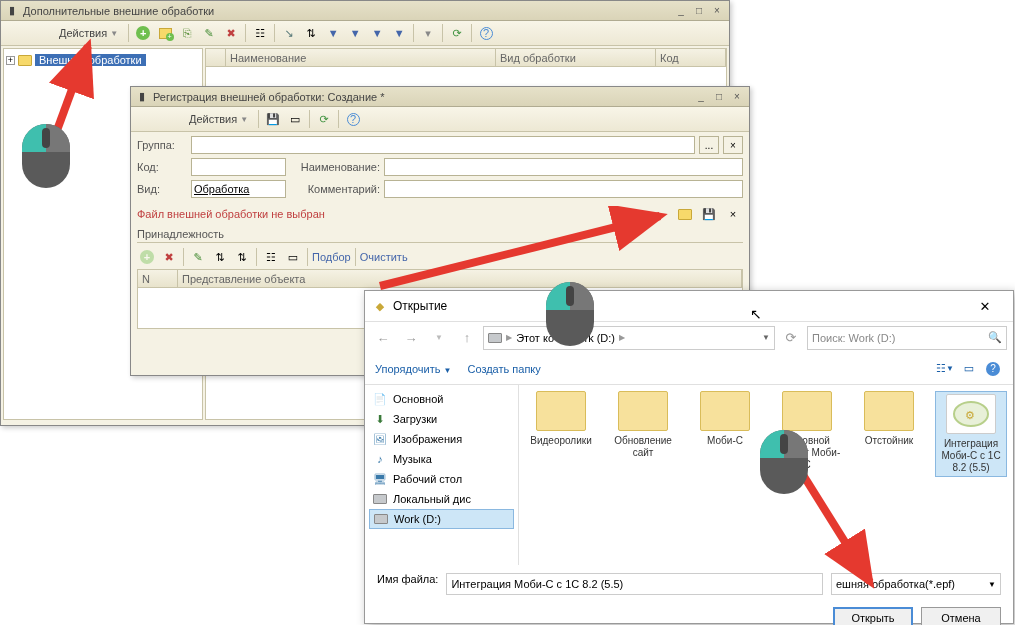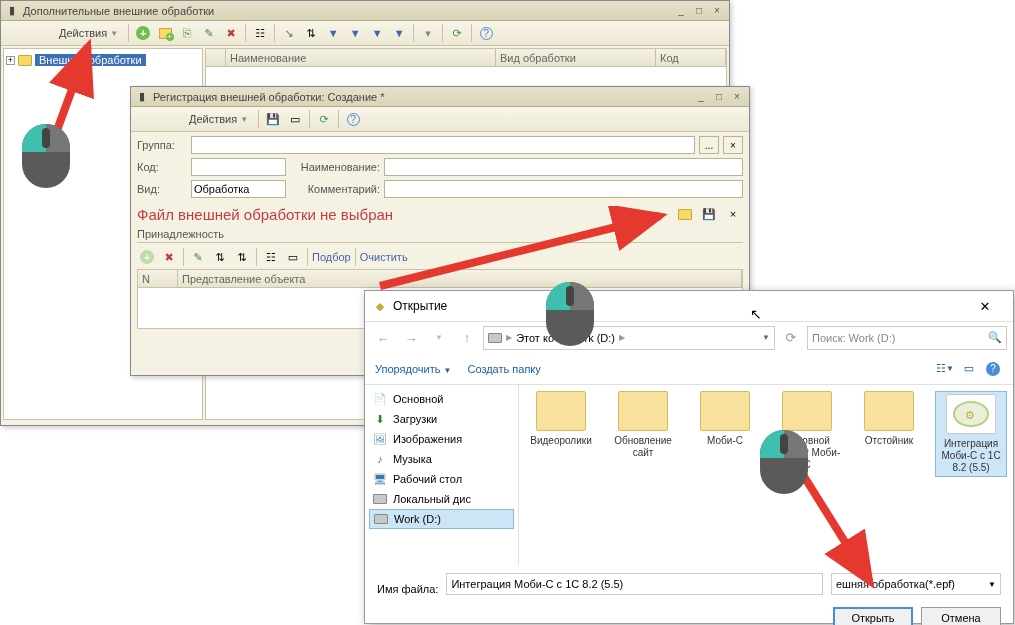--- a/index.html
+++ b/index.html
@@ -25,21 +25,21 @@
   .grid-head { display: flex; background: linear-gradient(#f5f2e4,#e8e3cc); border-bottom: 1px solid #c8c3a8; height: 18px; font-size: 11px; color: #666; }
   .gh-cell { border-right: 1px solid #c8c3a8; padding: 2px 4px; display: flex; align-items: center; }
 
   .form-area { padding: 4px 6px; font-size: 11px; }
   .form-row { display: flex; align-items: center; margin-bottom: 4px; gap: 4px; }
   .form-label { width: 50px; color: #555; }
   .form-label2 { width: 90px; color: #555; }
   .form-input { flex: 1; height: 18px; border: 1px solid #b8b394; background: #fff; padding: 0 2px; font-size: 11px; }
   .dotbtn { width: 20px; height: 18px; border: 1px solid #b8b394; background: #f5f2e4; font-size: 10px; display: flex; align-items: center; justify-content: center; cursor: pointer; }
   .section-label { font-size: 11px; color: #555; border-bottom: 1px solid #c8c3a8; padding-bottom: 2px; margin: 4px 0; }
-  .warn { color: #c04040; font-size: 15px; }
+  .warn { color: #c04040; font-size: 11px; }
   .mini-toolbar { display: flex; align-items: center; gap: 2px; height: 20px; margin: 2px 0; }
   .grid2 { border: 1px solid #c8c3a8; background: #fff; height: 60px; }
 
   
   .fdlg { position: absolute; background: #fff; border: 1px solid #999; box-shadow: 3px 3px 10px rgba(0,0,0,0.3); }
   .fdlg-title { height: 30px; display: flex; align-items: center; padding: 0 8px; font-size: 12px; }
   .fdlg-close { margin-left: auto; width: 40px; text-align: center; font-size: 13px; cursor: pointer; }
   .fdlg-nav { height: 32px; display: flex; align-items: center; padding: 0 6px; gap: 4px; border-top: 1px solid #e0e0e0; }
   .nav-arrow { width: 24px; height: 24px; display: flex; align-items: center; justify-content: center; color: #999; font-size: 13px; }
   .breadcrumb { flex: 1; height: 24px; border: 1px solid #ccc; display: flex; align-items: center; padding: 0 4px; font-size: 11px; gap: 4px; }
@@ -49,21 +49,21 @@
   .fdlg-body { display: flex; height: 180px; }
   .fdlg-side { width: 166px; border-right: 1px solid #e0e0e0; padding: 4px; font-size: 11px; overflow: hidden; }
   .side-item { display: flex; align-items: center; gap: 6px; height: 20px; padding: 0 4px; }
   .side-sel { background: #cde6f7; border: 1px solid #8ab8e0; }
   .fdlg-files { flex: 1; padding: 6px; display: flex; gap: 10px; align-items: flex-start; font-size: 11px; }
   .file-item { width: 72px; text-align: center; }
   .file-icon { width: 50px; height: 40px; margin: 0 auto 4px; background: #f7e19c; border: 1px solid #d9bc5a; border-radius: 2px; position: relative; }
   .file-epf { background: #fefefe; border: 1px solid #ccc; }
   .file-sel { background: #cde6f7; border: 1px solid #8ab8e0; padding: 2px; }
   .file-lbl { font-size: 10px; line-height: 1.2; color: #333; word-wrap: break-word; }
-  .fdlg-bottom { padding: 8px 12px; display: flex; align-items: flex-end; gap: 8px; font-size: 11px; }
+  .fdlg-bottom { padding: 8px 12px; display: flex; align-items: flex-start; gap: 8px; font-size: 11px; }
   .fname-input { flex: 1; height: 22px; border: 1px solid #ccc; padding: 0 4px; font-size: 11px; }
   .ftype { width: 170px; height: 22px; border: 1px solid #ccc; padding: 0 4px; font-size: 11px; display: flex; align-items: center; }
   .fdlg-buttons { padding: 4px 12px 10px; display: flex; justify-content: flex-end; gap: 8px; }
   .dlg-btn { width: 80px; height: 22px; border: 1px solid #999; background: #f0f0f0; font-size: 11px; cursor: pointer; }
   .dlg-btn.primary { border: 2px solid #4a8cd6; }
 
   
   .mouse-ico { position: absolute; width: 48px; height: 70px; pointer-events: none; }
   .mouse-ico .body { width: 48px; height: 64px; background: #5a5a5a; border-radius: 24px; position: relative; }
   .mouse-ico .lbtn { position: absolute; top: 0; left: 0; width: 24px; height: 28px; background: #3fbfae; border-top-left-radius: 24px; }
@@ -213,21 +213,21 @@
       <div class="dotbtn">×</div>
     </div>
     <div class="form-row">
       <span class="form-label">Код:</span>
       <input class="form-input" style="max-width: 95px;">
       <span class="form-label2" style="text-align:right;">Наименование:</span>
       <input class="form-input" style="">
     </div>
     <div class="form-row">
       <span class="form-label">Вид:</span>
-      <input class="form-input" style="max-width: 95px;" value="Обработка">
+      <input class="form-input" style="max-width: 95px; text-decoration: underline;" value="Обработка">
       <span class="form-label2" style="text-align:right;">Комментарий:</span>
       <input class="form-input" style="">
     </div>
     <div class="form-row" style="margin-top:6px;">
       <span class="warn">Файл внешней обработки не выбран</span>
       <div style="margin-left:auto;display:flex;gap:4px;">
         <div class="tbtn">
             <span class="folder-ico"></span>
           </div>
         <div class="tbtn">

